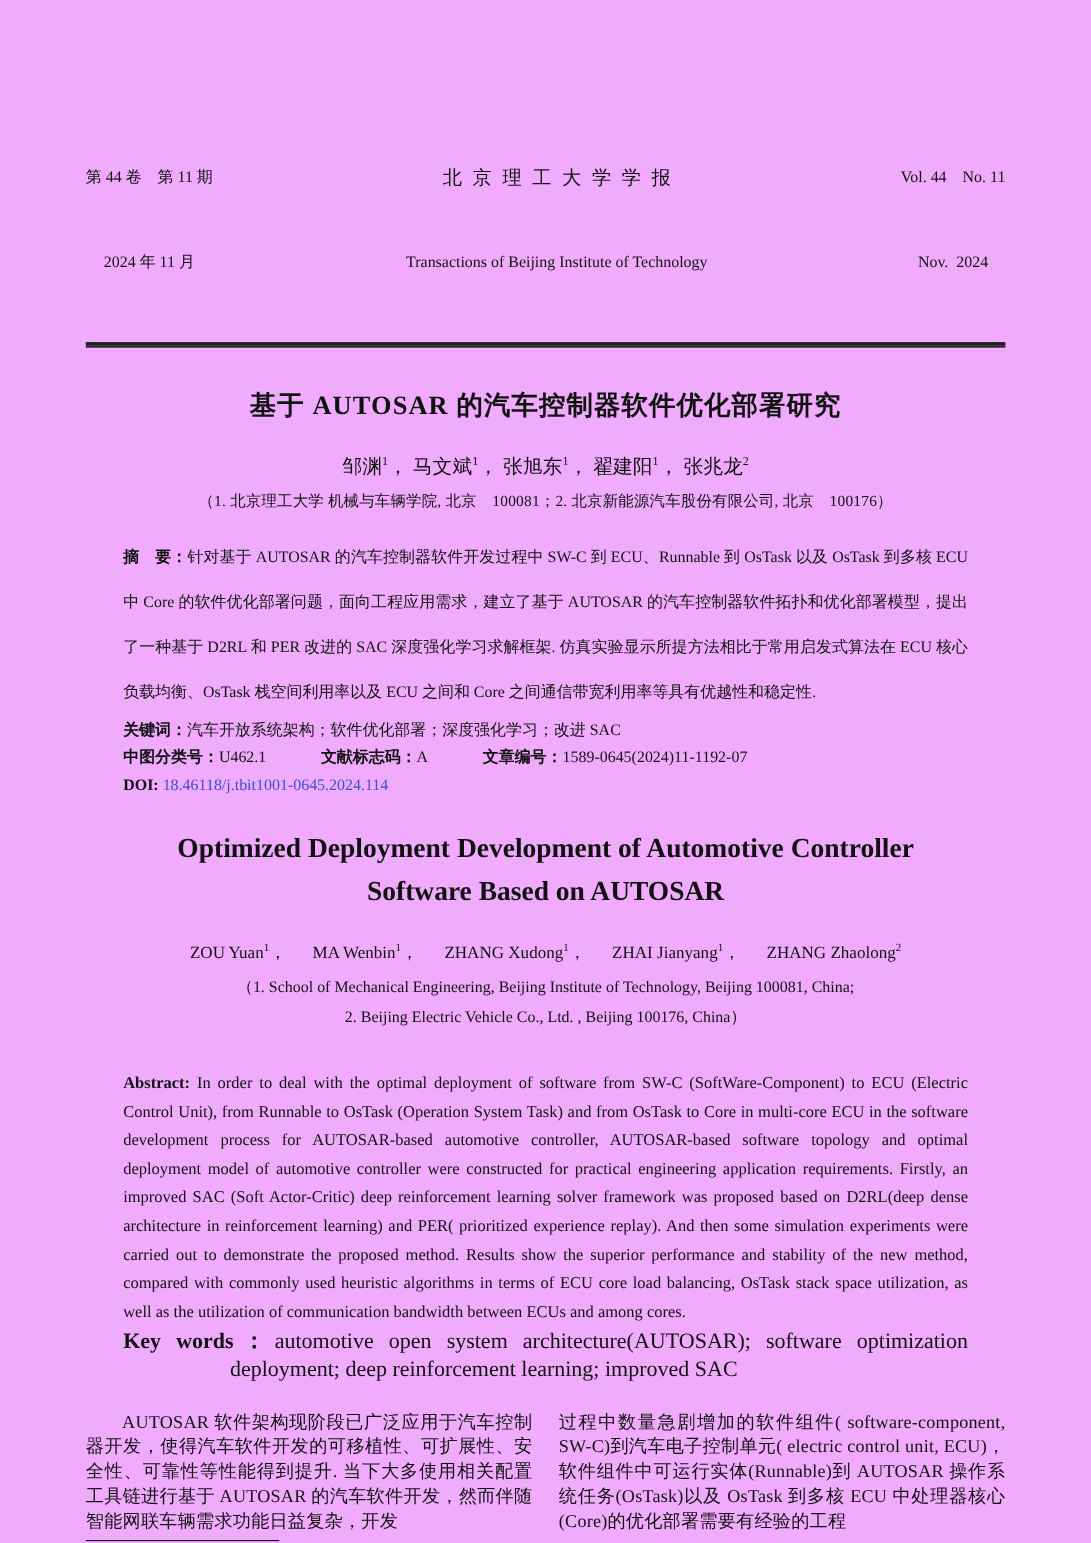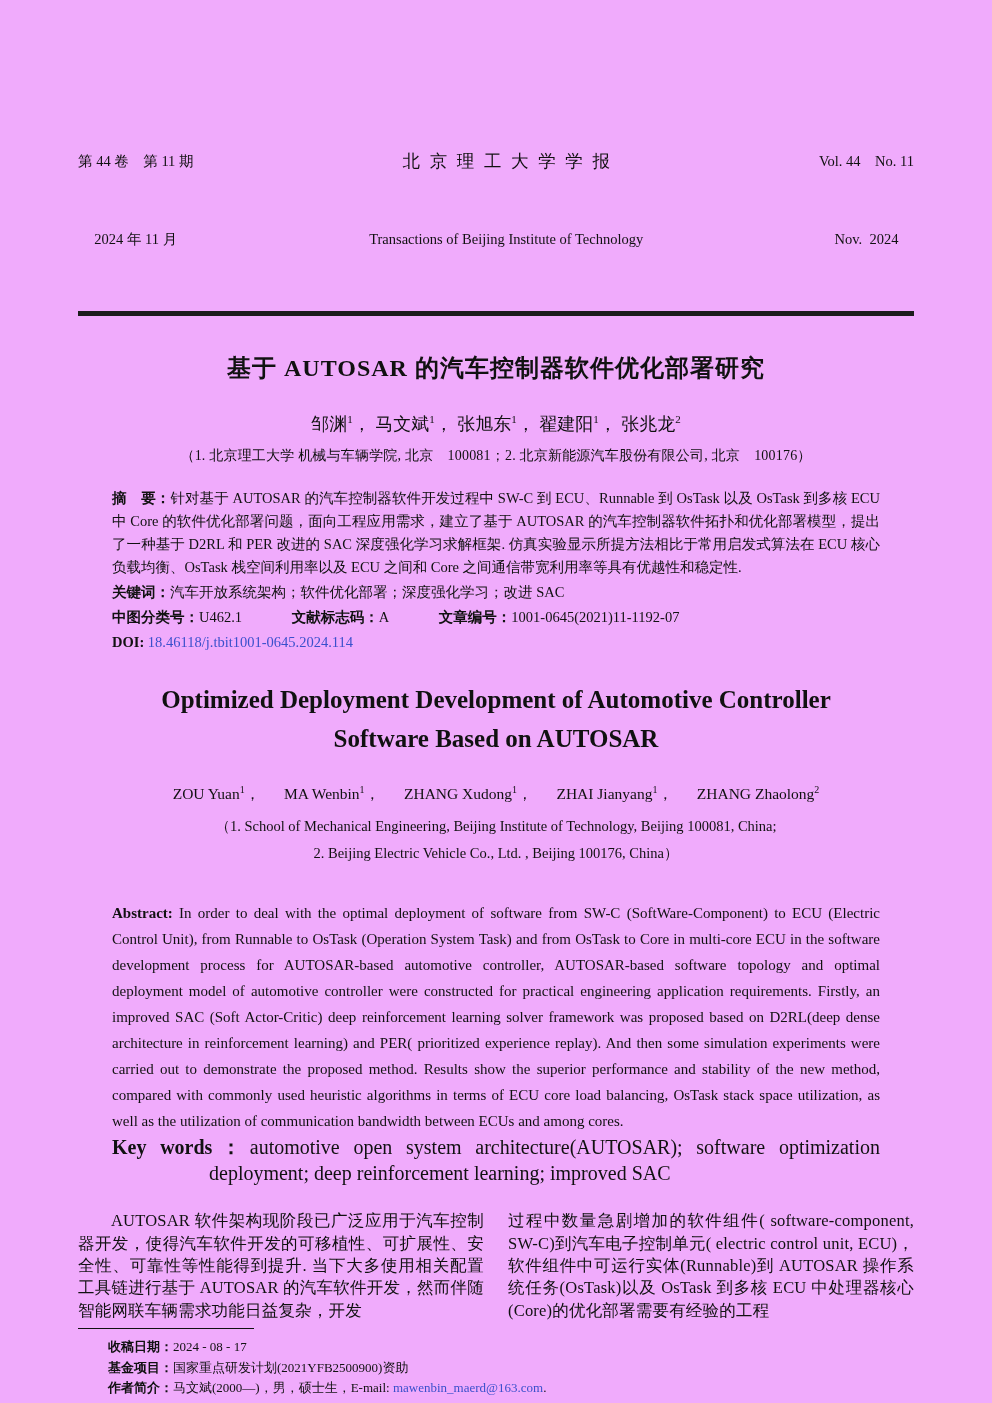--- a/index.html
+++ b/index.html
@@ -53,21 +53,21 @@
   .affil-cn {
     margin-top: 11px;
     text-align: center;
     font-size: 14px;
     letter-spacing: 0.2px;
   }
   
   .meta-block { margin: 22px 34px 0 34px; }
   .abstract-cn {
     font-size: 14.5px;
-    line-height: 23px;
+    line-height: 41px;
     text-align: justify;
   }
   .meta-line {
     font-size: 14.5px;
     line-height: 24px;
     margin-top: 1px;
   }
   .meta-line .pair { margin-right: 46px; }
   b.lbl { font-weight: bold; }
   a.link { color: #3a50cc; text-decoration: none; }
@@ -167,21 +167,21 @@
   <div class="affil-cn">（1. 北京理工大学 机械与车辆学院, 北京　100081；2. 北京新能源汽车股份有限公司, 北京　100176）</div>
 
   <div class="meta-block">
     <p class="abstract-cn"><b class="lbl">摘　要：</b><span>针对基于 AUTOSAR 的汽车控制器软件开发过程中 SW-C 到 ECU、Runnable 到 OsTask 以及 OsTask 到多核 ECU 中 Core 的软件优化部署问题，面向工程应用需求，建立了基于 AUTOSAR 的汽车控制器软件拓扑和优化部署模型，提出了一种基于 D2RL 和 PER 改进的 SAC 深度强化学习求解框架. 仿真实验显示所提方法相比于常用启发式算法在 ECU 核心负载均衡、OsTask 栈空间利用率以及 ECU 之间和 Core 之间通信带宽利用率等具有优越性和稳定性.</span></p>
 
     <p class="meta-line"><b class="lbl">关键词：</b><span>汽车开放系统架构；软件优化部署；深度强化学习；改进 SAC</span></p>
 
     <p class="meta-line">
       <span class="pair"><b class="lbl">中图分类号：</b><span>U462.1</span></span>
       <span class="pair"><b class="lbl">文献标志码：</b><span>A</span></span>
-      <span class="pair"><b class="lbl">文章编号：</b><span>1001-0645(2021)11-1192-07</span></span>
+      <span class="pair"><b class="lbl">文章编号：</b><span>1589-0645(2024)11-1192-07</span></span>
     </p>
 
     <p class="meta-line"><b class="lbl">DOI:</b> <a class="link" href="#">18.46118/j.tbit1001-0645.2024.114</a></p>
   </div>
 
   <h2 class="title-en">
     <div>Optimized Deployment Development of Automotive Controller</div>
     <div>Software Based on AUTOSAR</div>
   </h2>
 

